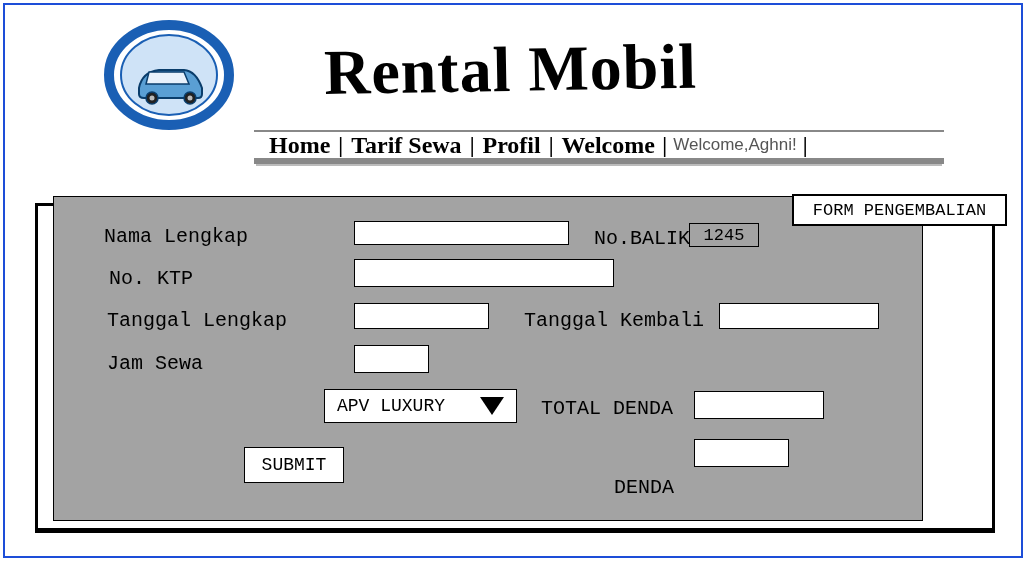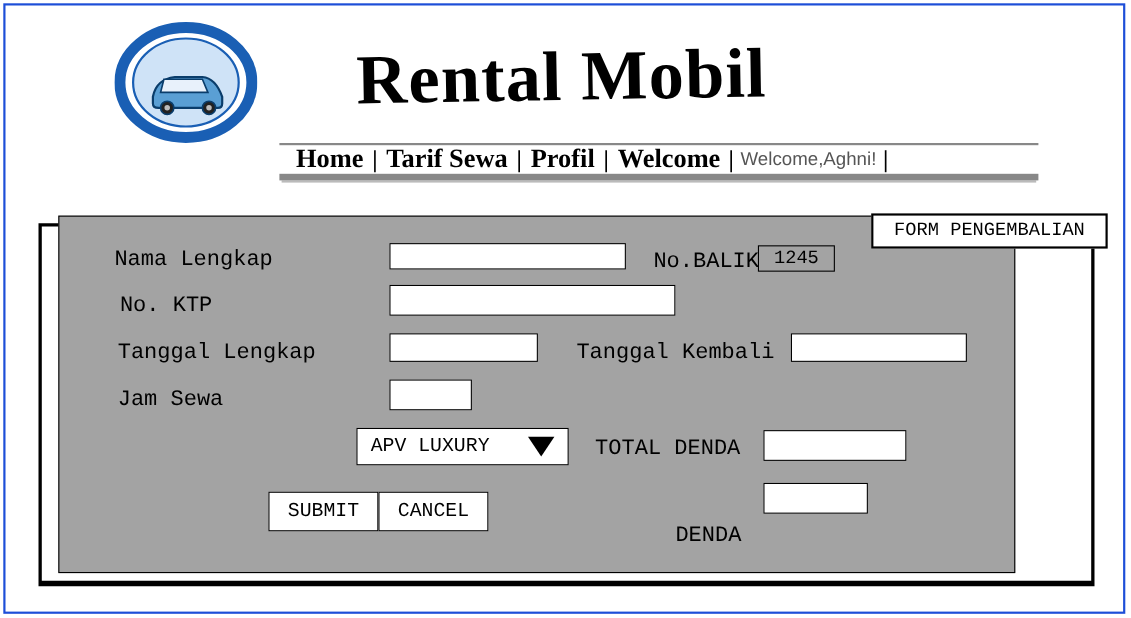--- a/index.html
+++ b/index.html
@@ -232,18 +232,17 @@
         <span class="triangle-down"></span>
       </div>
 
       <div class="field-label" style="left:487px; top:200px;">TOTAL DENDA</div>
       <input class="field-input" style="left: 640px; top: 194px; width: 130px; height: 28px;" value="">
 
       <div class="field-label" style="left:560px; top:248px;margin-top:31px;">DENDA</div>
       <input class="field-input" style="left: 640px; top: 242px; width: 95px; height: 28px;" value="">
 
       <div class="btn" style="left:175px; top:250px; width:100px; height:36px;margin-left:15px;">SUBMIT</div>
-      <div class="btn" style="left:290px; top:250px; width:100px; height:36px;">CANCEL</div>
 
     </div>
   </div>
 
 </div>
 
 </body></html>

